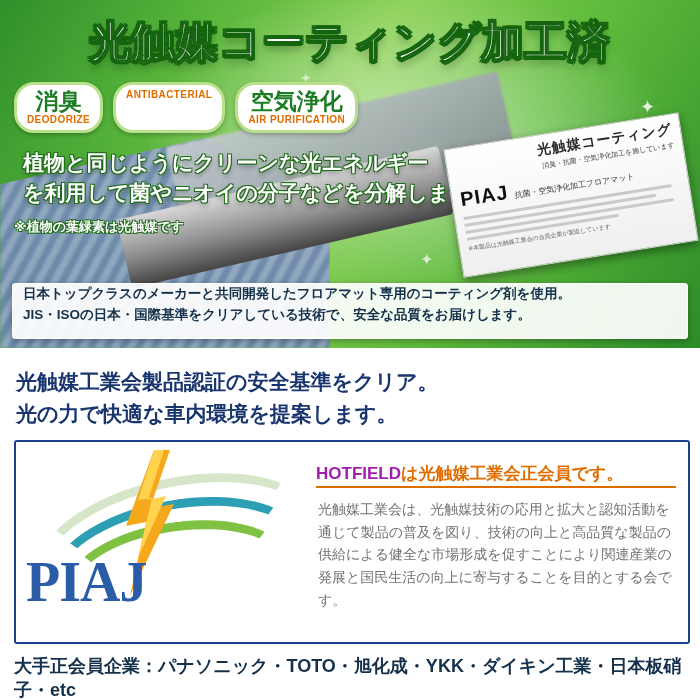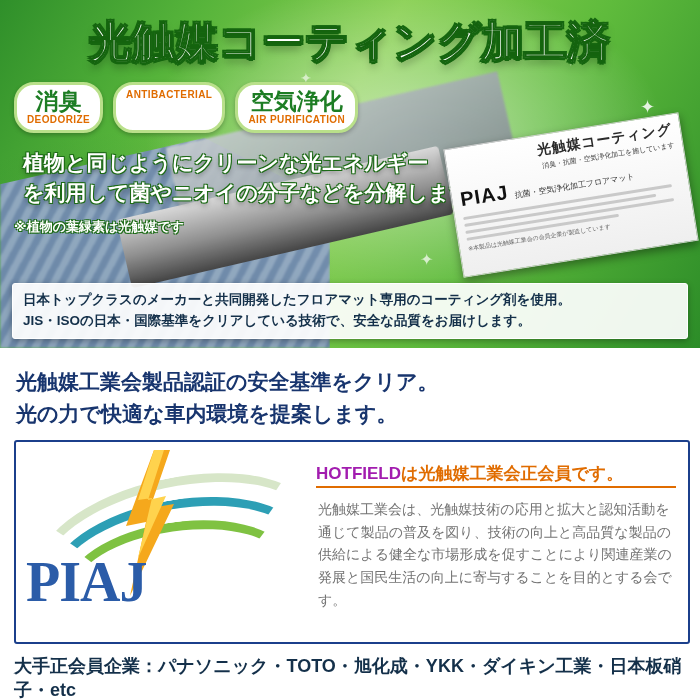--- a/index.html
+++ b/index.html
@@ -96,21 +96,21 @@
   .label-card .lc-line.s{width:70%}
   .label-card .lc-line.m{width:88%}
   .label-card .lc-line.l{width:96%}
   .label-card .lc-foot{font-size:6px;color:#666;margin-top:4px;}
 
   
   .caption-box{
     position:absolute;left:12px;top:283px;width:676px;height:56px;
     background:rgba(255,255,255,.92);border:1px solid #ffffff;border-radius:3px;
     box-shadow:0 2px 6px rgba(0,0,0,.3);
-    display:flex;flex-direction:column;justify-content:center;
+    display:flex;flex-direction:column;
     padding:0 10px;box-sizing:border-box;
   }
   .caption-box p{margin:0;font-size:13.5px;color:#14304a;line-height:1.55;font-weight:bold;}
 
   
   .bottom{position:absolute;left:0;top:348px;width:700px;height:352px;background:#ffffff;}
   .blue-rule{position:absolute;left:0;top:348px;width:700px;height:4px;background:#1b3f8b;}
 
   .lead{
     position:absolute;left:16px;top:366px;width:660px;

